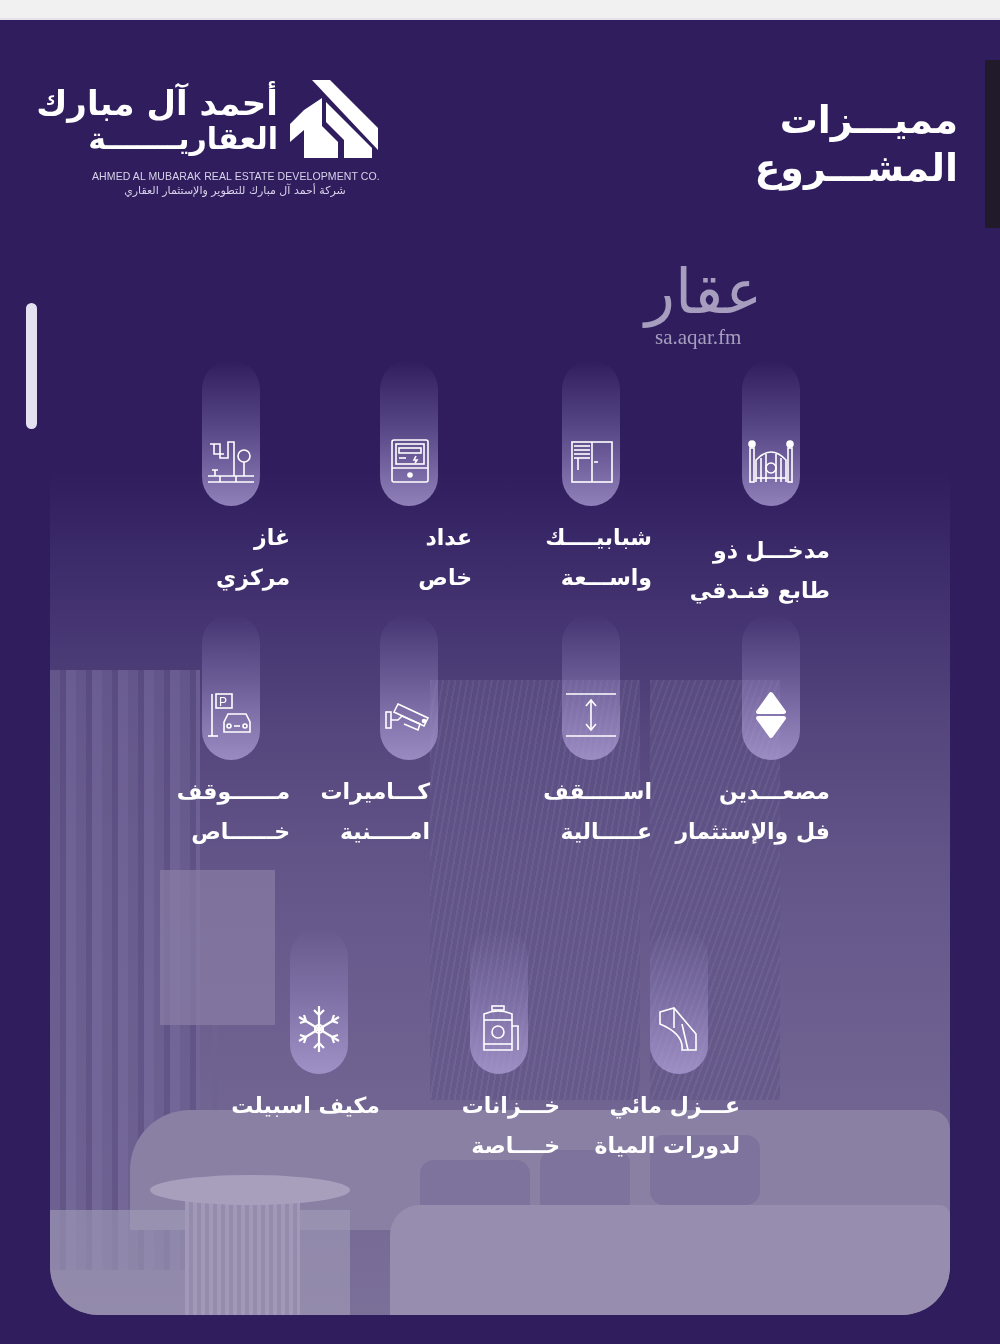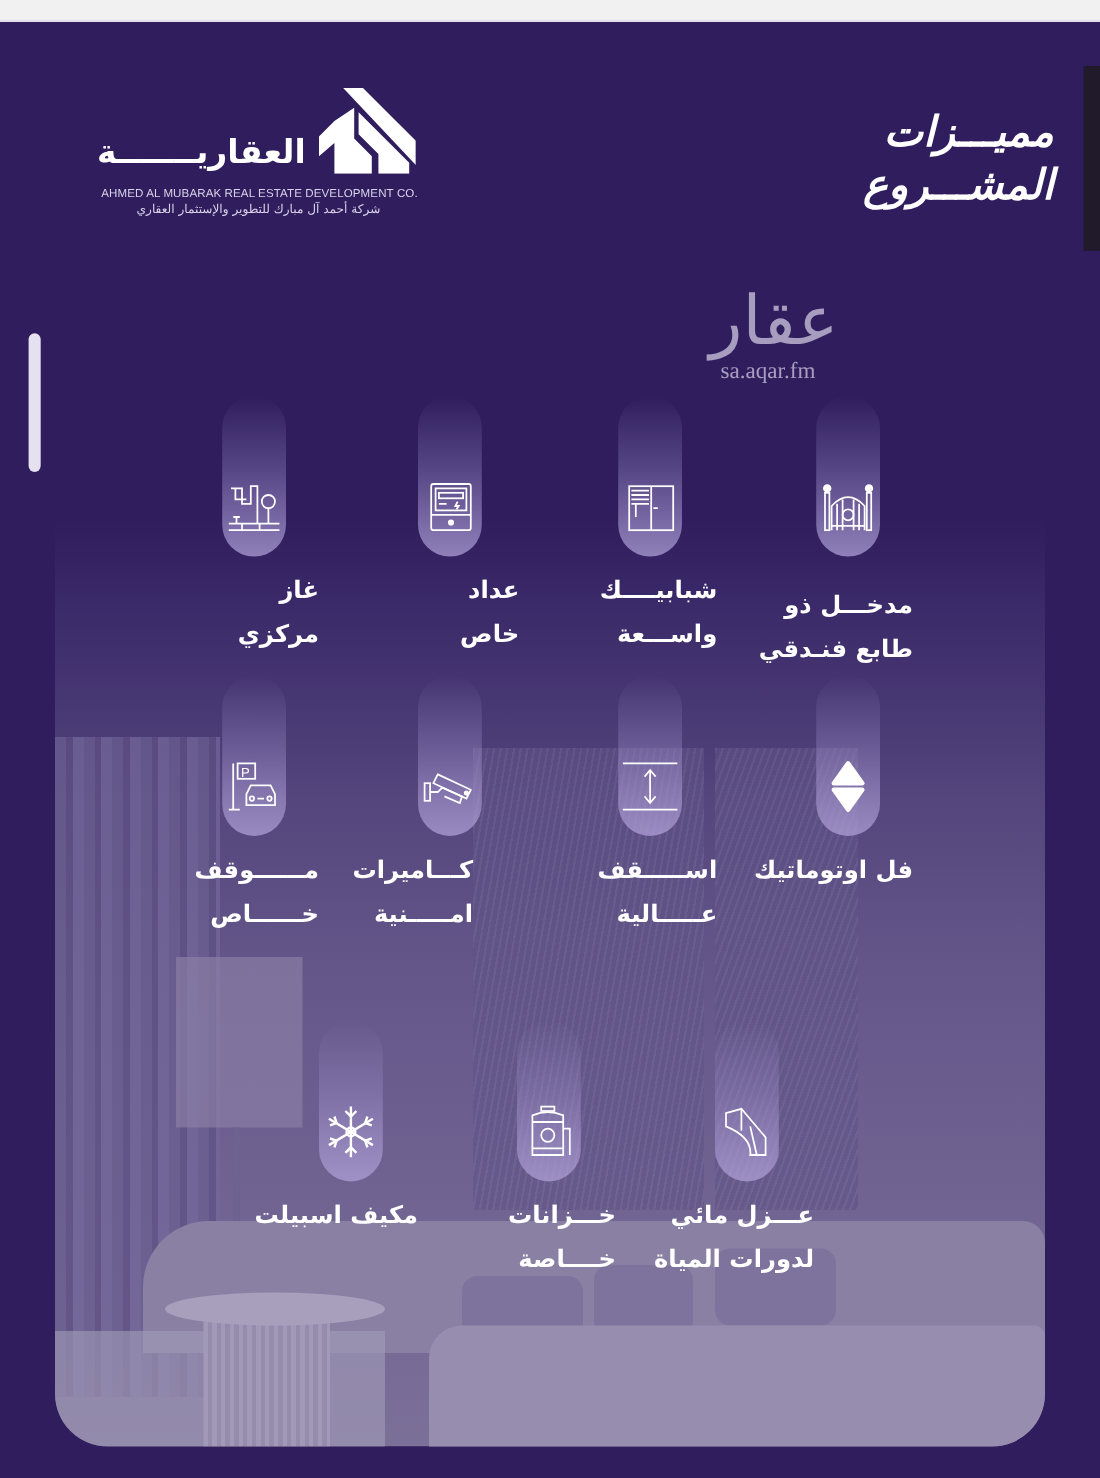--- a/index.html
+++ b/index.html
@@ -88,21 +88,21 @@
       white-space: nowrap; font-family: "Liberation Sans", sans-serif; letter-spacing: 0.1px;
     }
     .logo-sub {
       position: absolute; left: 4px; top: 104px; width: 286px; font-size: 11px; color: #d9d3ea;
       direction: rtl; white-space: nowrap; text-align: center;
     }
 
     
     .title {
       position: absolute; right: 42px; top: 96px; text-align: right; direction: rtl;
-      font-weight: bold; font-size: 38px; line-height: 48px; font-style: italic;
+      font-weight: bold; font-size: 38px; line-height: 48px;
     }
     .right-edge {
       position: absolute; left: 985px; top: 60px; width: 15px; height: 168px; background: #211a2b;
     }
 
     
     .watermark { position: absolute; left: 645px; top: 265px; width: 160px; height: 90px; opacity: 0.75; }
     .wm-ar { position: absolute; left: 0; top: -10px; font-size: 62px; color: #cfc8de; direction: rtl; white-space: nowrap; }
     .wm-url { position: absolute; left: 10px; top: 60px; font-size: 21px; color: #cfc8de; font-family: "Liberation Serif", serif; }
 
@@ -145,20 +145,21 @@
 </div>
 
 <div class="right-edge"></div>
 
 <div class="logo">
   <svg class="logo-mark" viewBox="0 0 92 78">
     <polygon points="26,0 44,0 92,48 92,70" fill="#ffffff"></polygon>
     <polygon points="18,30 36,18 36,46 52,62 52,78 18,78 18,50 4,62 4,44" fill="#ffffff"></polygon>
     <polygon points="40,22 86,68 86,78 58,78 58,60 40,42" fill="#ffffff"></polygon>
   </svg>
+  <div class="logo-ar1">أحمد آل مبارك</div>
   <div class="logo-ar2">العقاريـــــــة</div>
   <div class="logo-en">AHMED AL MUBARAK REAL ESTATE DEVELOPMENT CO.</div>
   <div class="logo-sub">شركة أحمد آل مبارك للتطوير والإستثمار العقاري</div>
 </div>
 
 <div class="title">
   <div>مميـــزات</div>
   <div>المشـــروع</div>
 </div>
 
@@ -269,21 +270,22 @@
     <rect x="10" y="4" width="16" height="14"></rect>
       <text x="13" y="16" font-size="12" fill="#fff" stroke="none" font-family="Liberation Sans, sans-serif">P</text>
     <path d="M18 32 L22 24 H40 L44 32 V42 H18 Z"></path>
     <circle cx="23" cy="36" r="2"></circle>
       <circle cx="39" cy="36" r="2"></circle>
       <line x1="28" y1="36" x2="34" y2="36"></line>
   </svg>
 </div>
 
 <div class="label" style="right:170px;top:772px;">
-  <div>فل اوتوماتيك</div>
+  <div>مصعـــدين</div>
+  <div>فل والإستثمار</div>
 </div>
 <div class="label" style="right:348px;top:772px;">
   <div>اســـــقف</div>
   <div>عـــــالية</div>
 </div>
 <div class="label" style="right:570px;top:772px;">
   <div>كـــاميرات</div>
   <div>امـــــنية</div>
 </div>
 <div class="label" style="right:710px;top:772px;">

